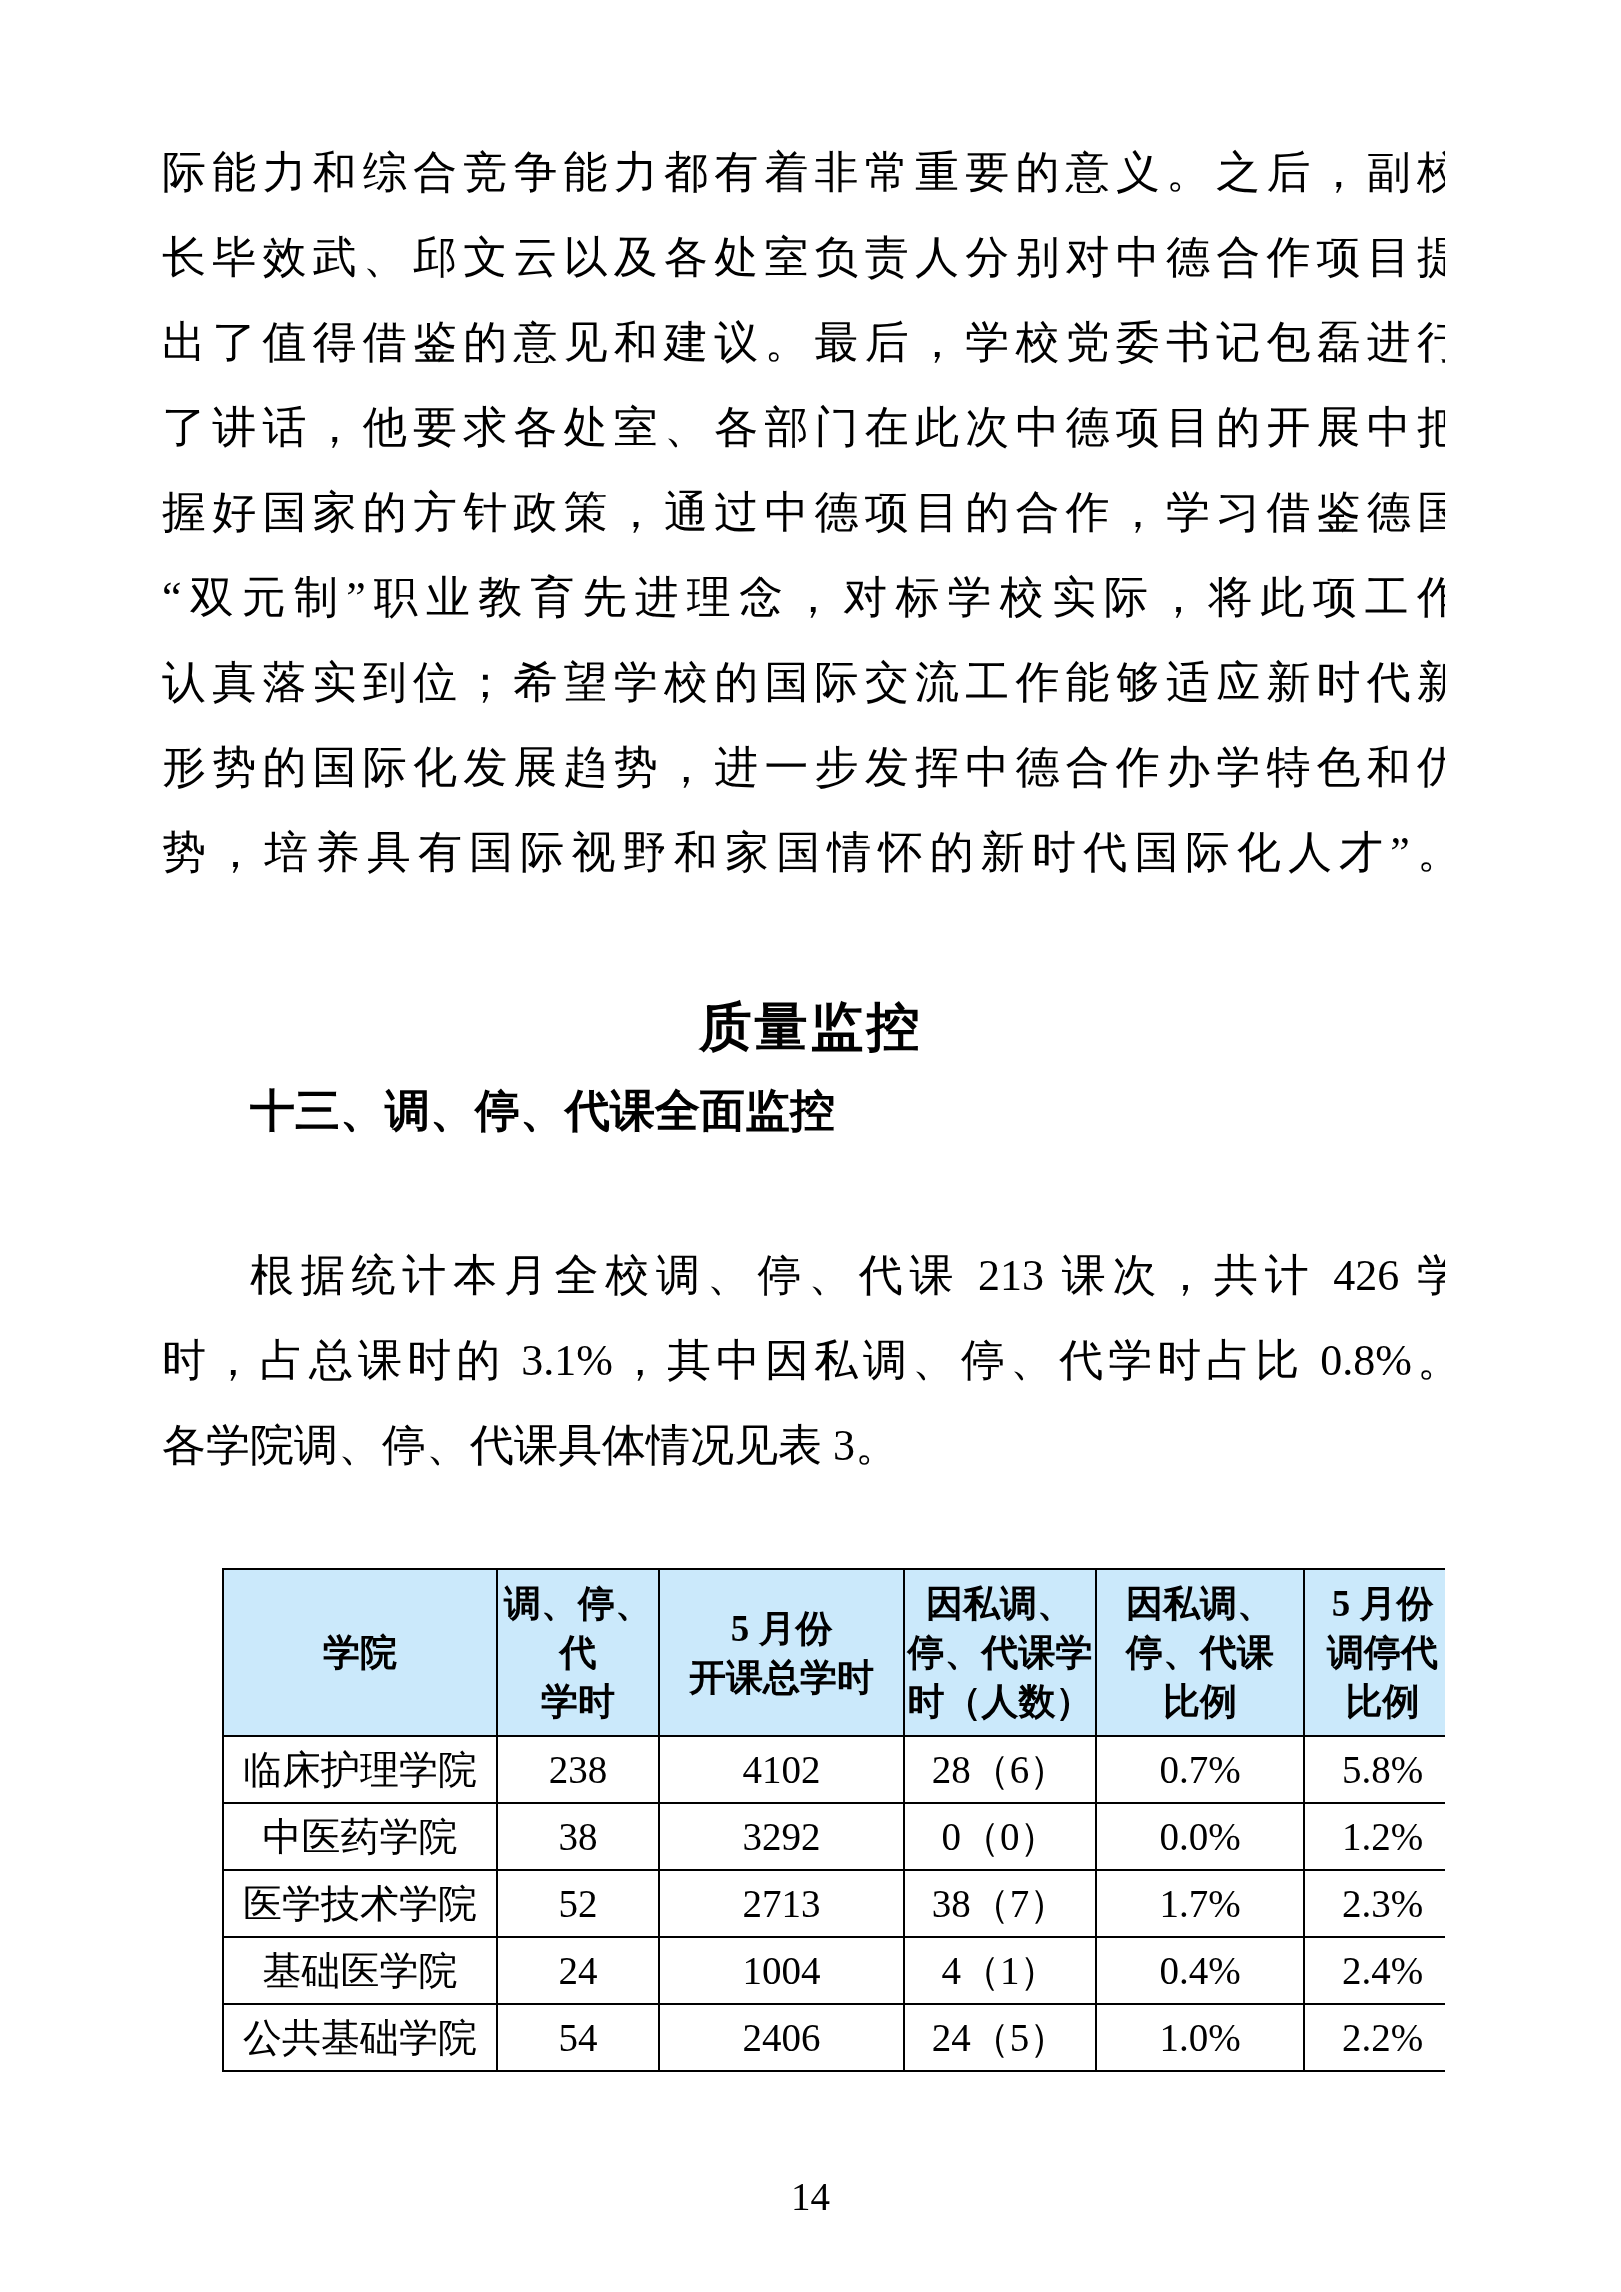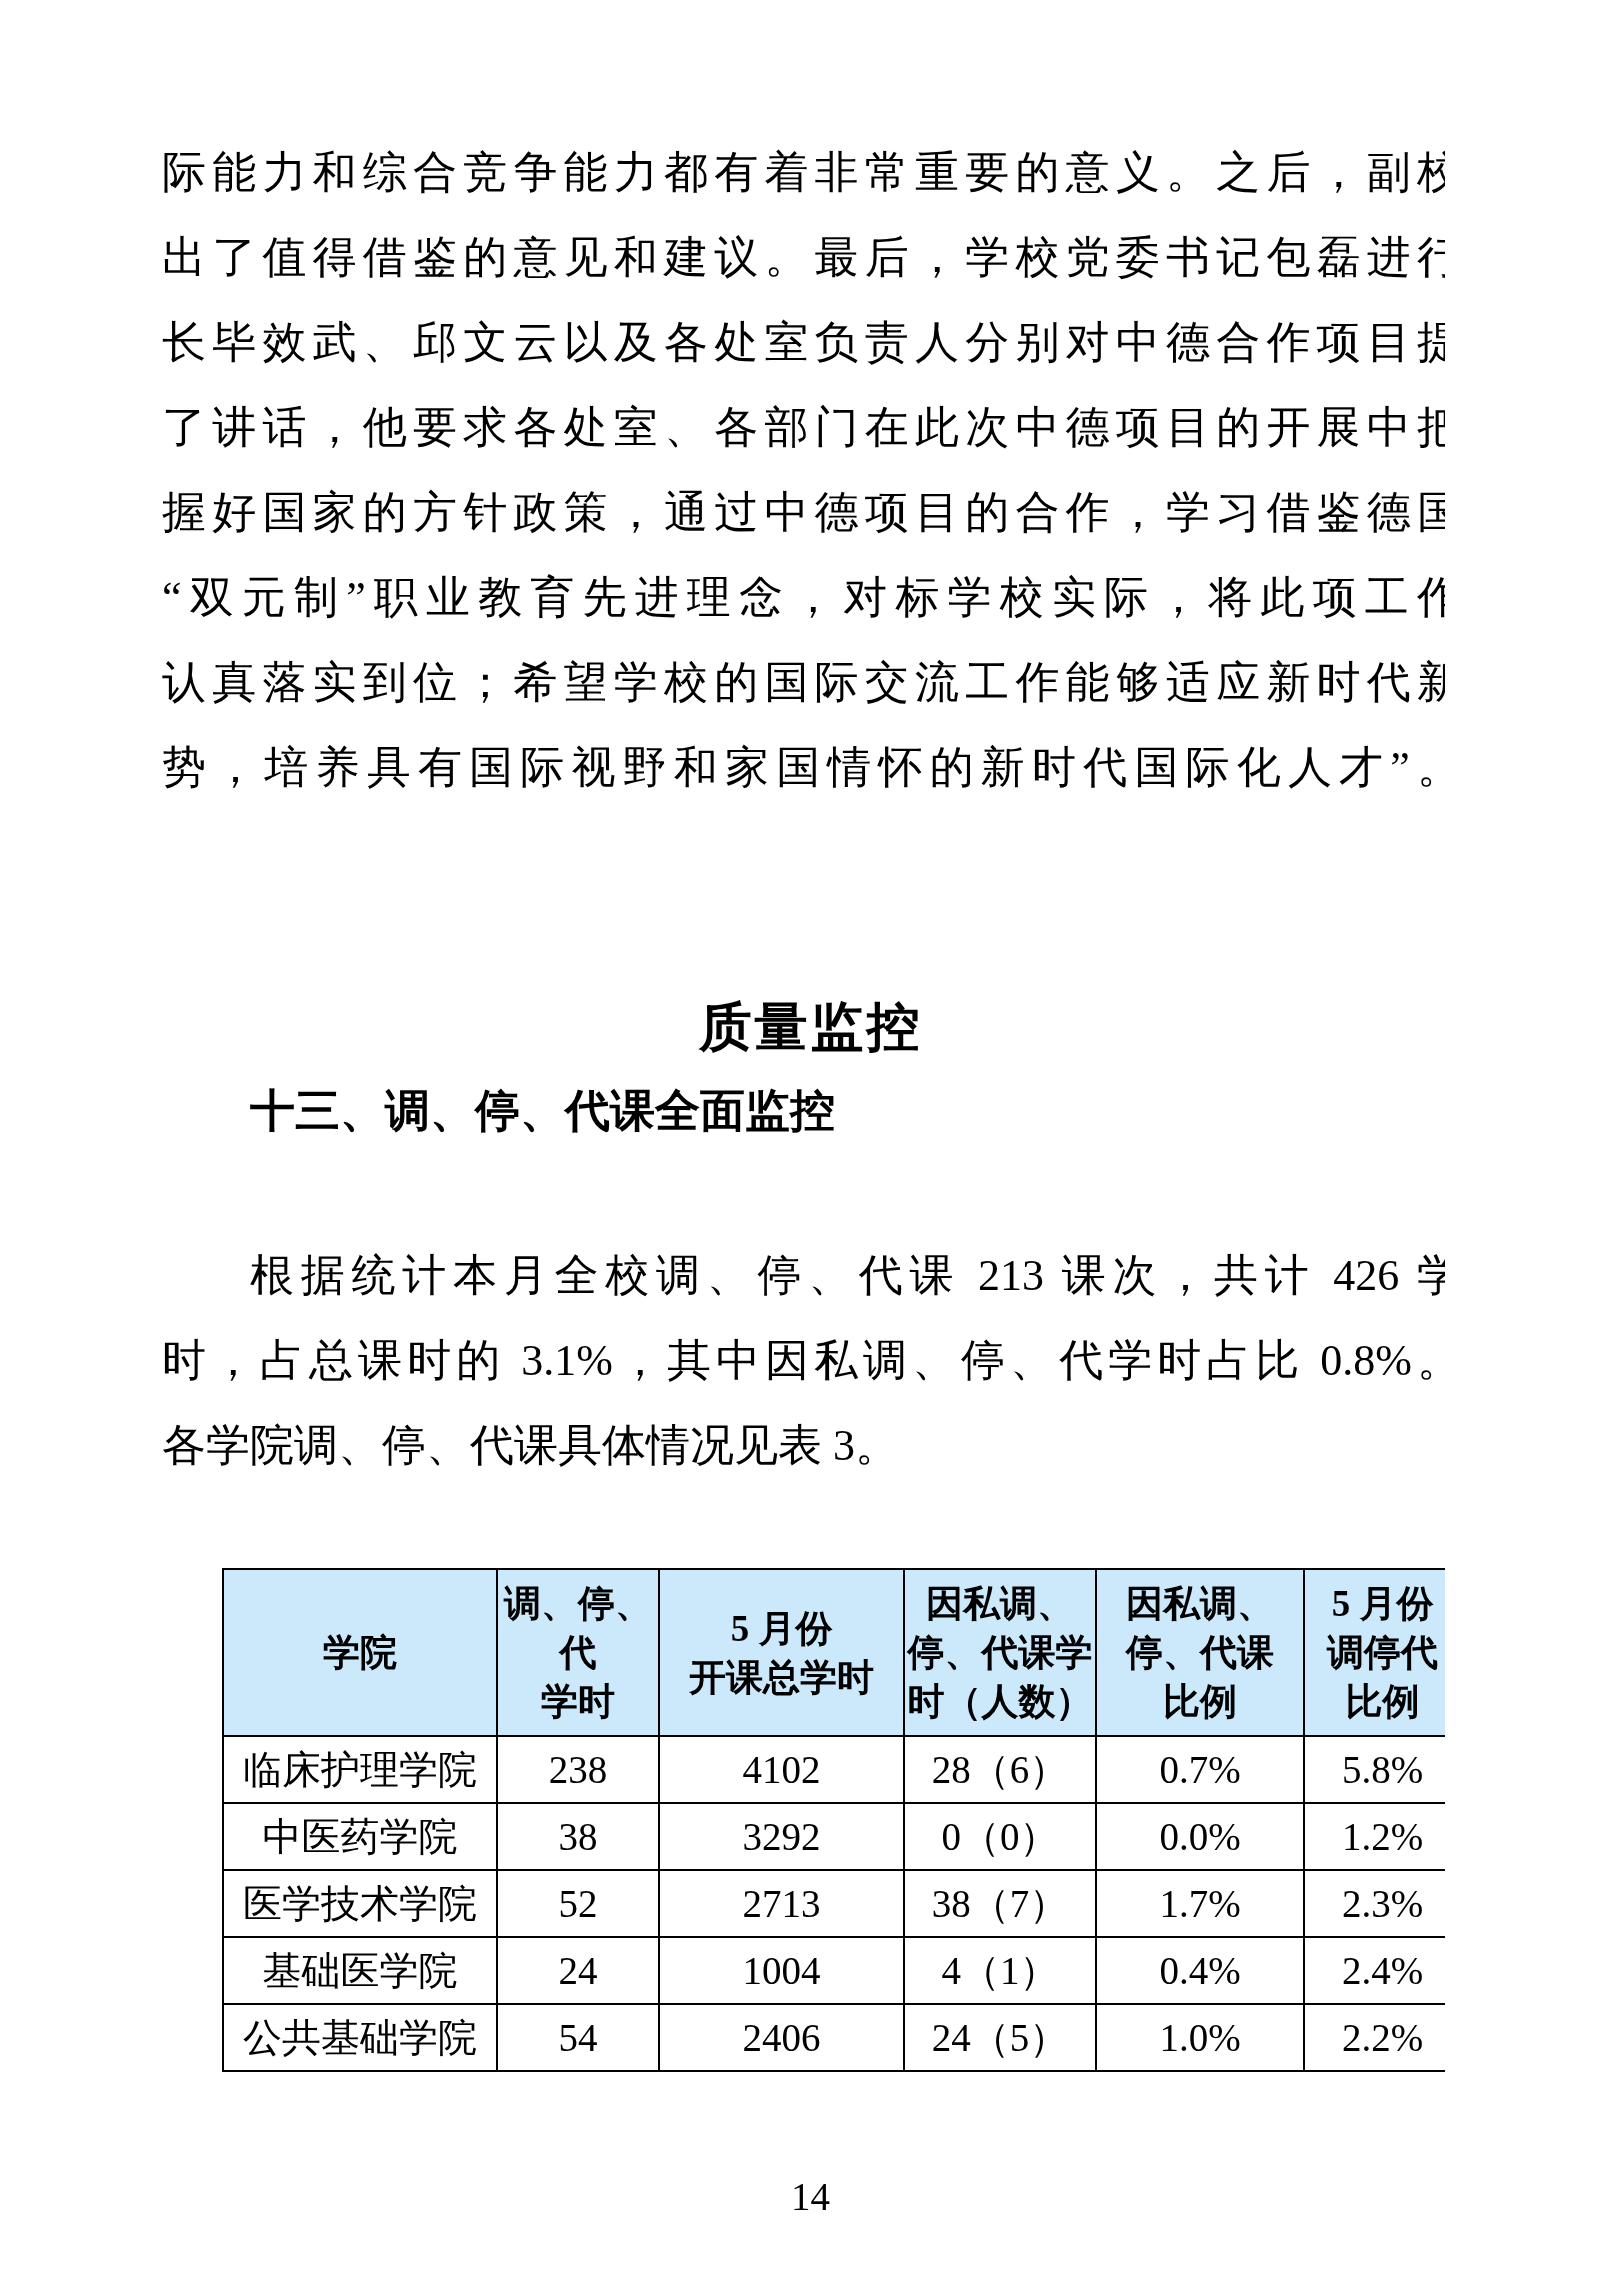--- a/index.html
+++ b/index.html
@@ -98,26 +98,27 @@
     font-size: 39px;
   }
 </style>
 </head>
 <body>
 
 <div class="page">
 
   <div id="para1" class="para">
       <div class="line">际能力和综合竞争能力都有着非常重要的意义。之后，副校</div>
+      <div class="line">长毕效武、邱文云以及各处室负责人分别对中德合作项目提</div>
       <div class="line">出了值得借鉴的意见和建议。最后，学校党委书记包磊进行</div>
-      <div class="line">长毕效武、邱文云以及各处室负责人分别对中德合作项目提</div>
       <div class="line">了讲话，他要求各处室、各部门在此次中德项目的开展中把</div>
       <div class="line">握好国家的方针政策，通过中德项目的合作，学习借鉴德国</div>
       <div class="line">“双元制”职业教育先进理念，对标学校实际，将此项工作</div>
       <div class="line">认真落实到位；希望学校的国际交流工作能够适应新时代新</div>
+      <div class="line">形势的国际化发展趋势，进一步发挥中德合作办学特色和优</div>
       <div class="line">势，培养具有国际视野和家国情怀的新时代国际化人才”。</div>
     </div>
 
   <div class="heading">质量监控</div>
 
   <div class="subheading">十三、调、停、代课全面监控</div>
 
   <div id="para2" class="para">
       <div class="line indent">根据统计本月全校调、停、代课 213 课次，共计 426 学</div>
       <div class="line">时，占总课时的 3.1%，其中因私调、停、代学时占比 0.8%。</div>

